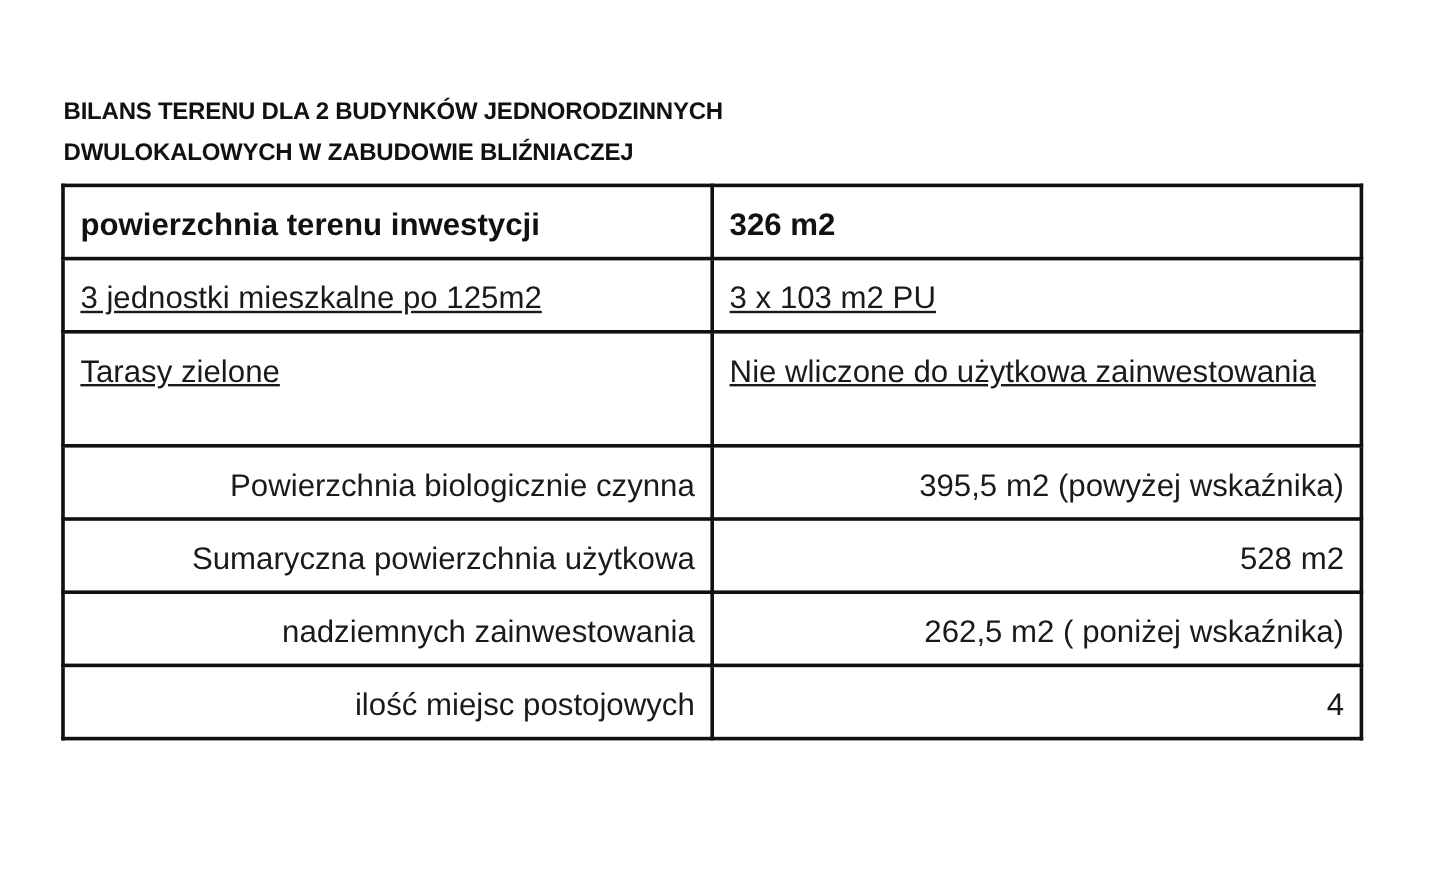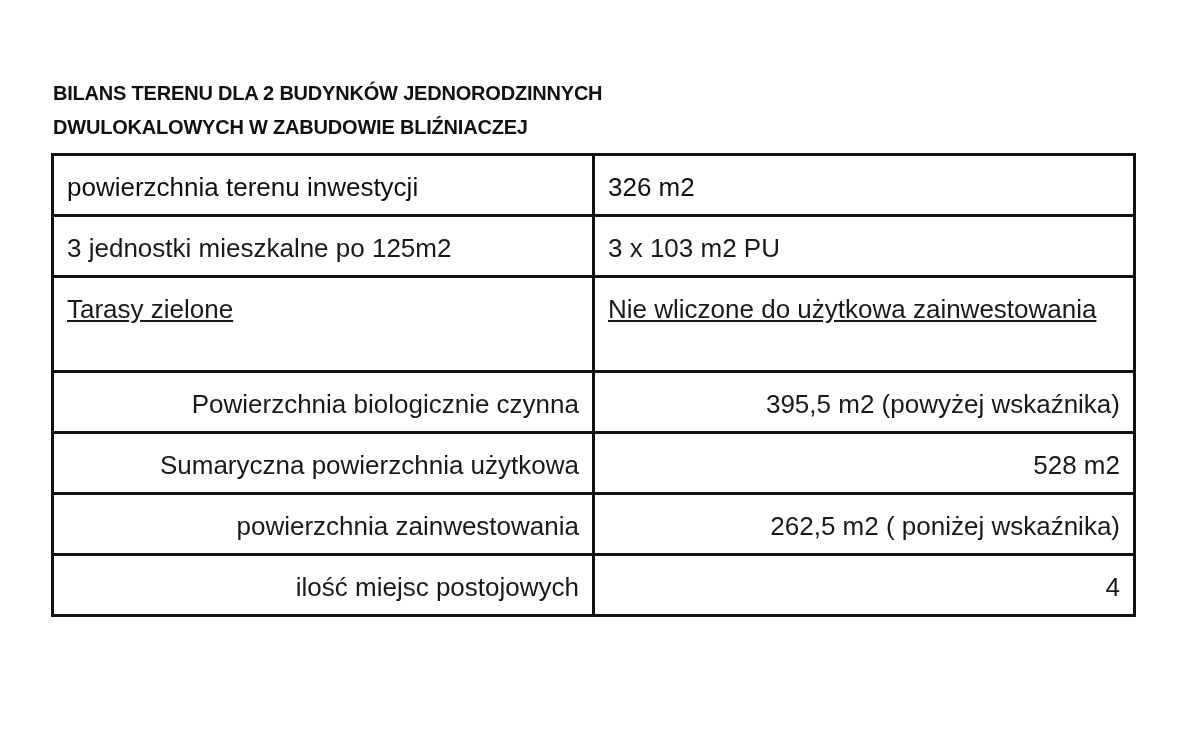--- a/index.html
+++ b/index.html
@@ -39,23 +39,23 @@
     table.bilans td {
       border: 3px solid #111111;
       vertical-align: top;
       font-size: 26px;
       line-height: 34px;
       padding: 14px 13px 10px 13px;
       color: #1a1a1a;
     }
     table.bilans td.col-label { width: 512px; }
     table.bilans td.col-value { width: 512px; }
-    table.bilans tr.bold td { font-weight: normal; color: #111111; }
+    table.bilans tr.bold td { font-weight: bold; color: #111111; }
     tr.r0 td { height: 34px; padding-top: 14px; padding-bottom: 10px; }
-    tr.r1 td { height: 34px; }
+    tr.r1 td { height: 34px; text-decoration: underline; }
     tr.r2 td { height: 68px; text-decoration: underline; }
     tr.r3 td, tr.r4 td, tr.r5 td, tr.r6 td, tr.r7 td { height: 34px; text-align: right; }
   </style>
 </head>
 <body>
 
 <h1 class="title">
   <span>BILANS TERENU DLA 2 BUDYNKÓW JEDNORODZINNYCH</span>
   <span>DWULOKALOWYCH W ZABUDOWIE BLIŹNIACZEJ</span>
 </h1>
@@ -76,21 +76,21 @@
     </tr>
     <tr class="r3">
       <td class="col-label">Powierzchnia biologicznie czynna</td>
       <td class="col-value">395,5 m2 (powyżej wskaźnika)</td>
     </tr>
     <tr class="r4">
       <td class="col-label">Sumaryczna powierzchnia użytkowa</td>
       <td class="col-value">528 m2</td>
     </tr>
     <tr class="r5">
-      <td class="col-label">powierzchnia zainwestowania</td>
+      <td class="col-label">nadziemnych zainwestowania</td>
       <td class="col-value">262,5 m2 ( poniżej wskaźnika)</td>
     </tr>
     <tr class="r7">
       <td class="col-label">ilość miejsc postojowych</td>
       <td class="col-value">4</td>
     </tr>
   </tbody>
 </table>
 
 </body></html>

